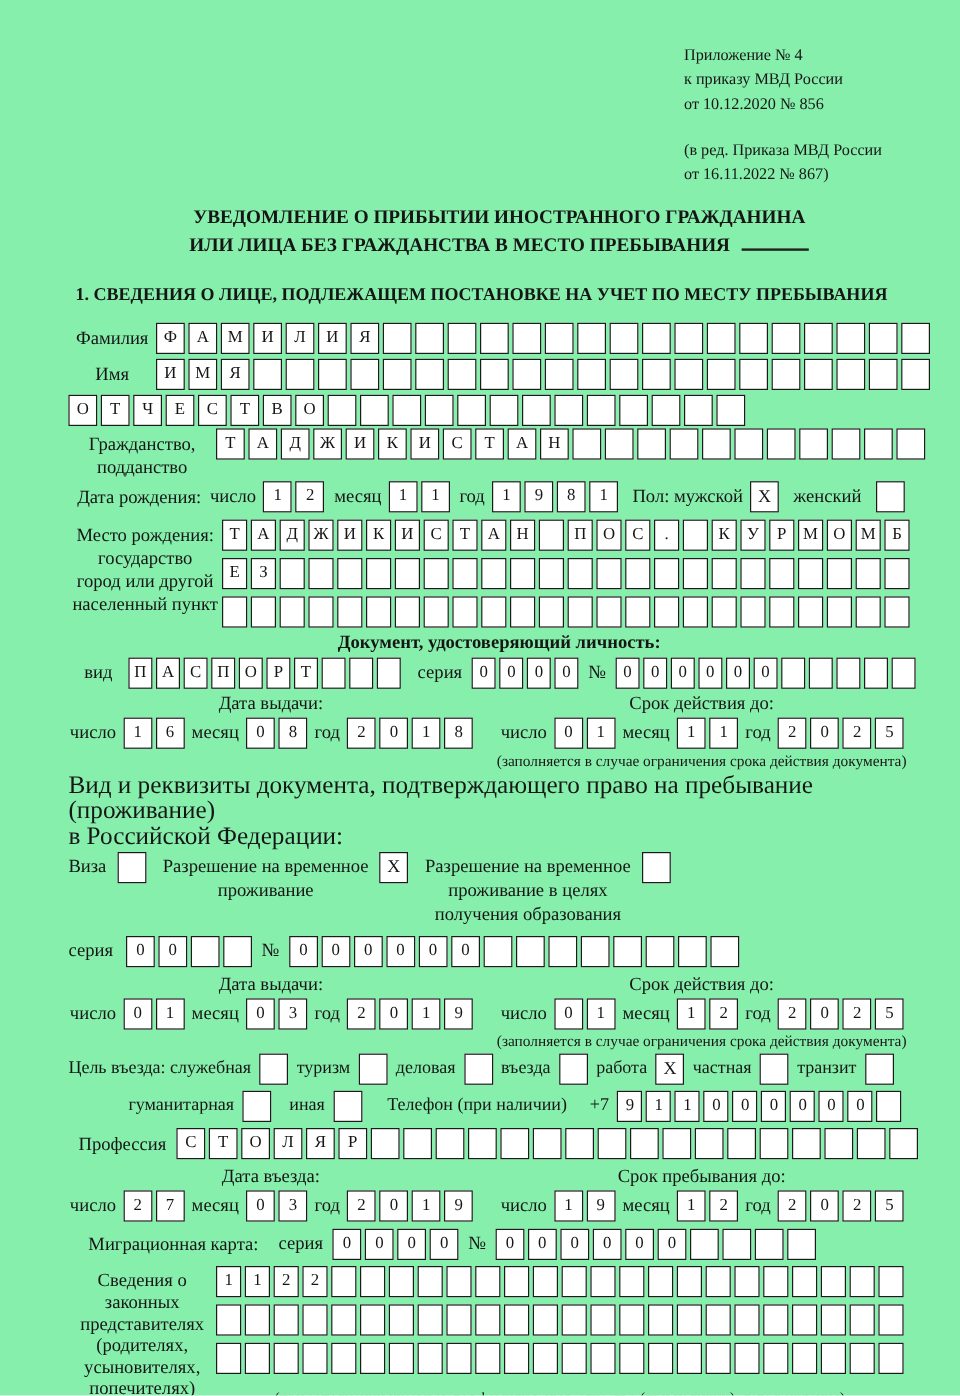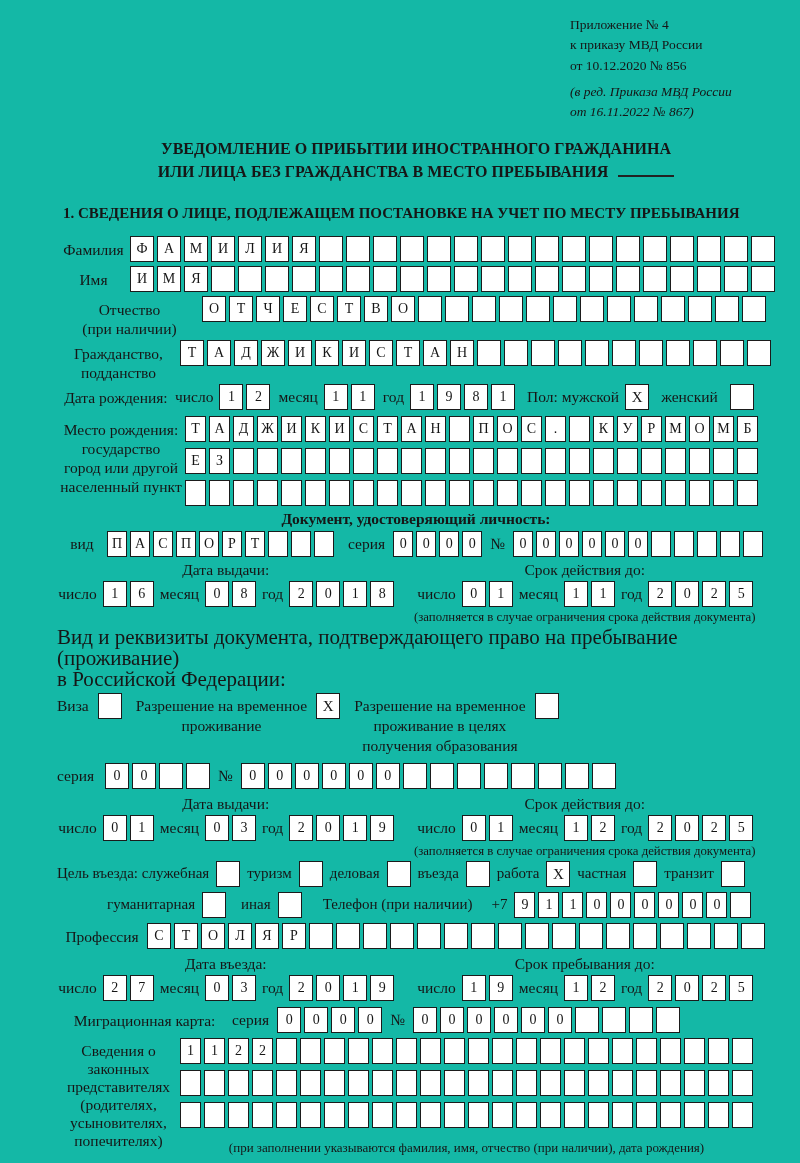--- a/index.html
+++ b/index.html
@@ -1,23 +1,23 @@
 <!DOCTYPE html>
 <html><head>
 <meta charset="utf-8">
 <style>
   html,body{margin:0;padding:0;background:#ffffff;}
   .page{
-    width:800px;height:1163px;background:#14b8a6;color:#161616;
+    width:800px;height:1163px;background:#86efac;color:#161616;
     font-family:"Liberation Serif","DejaVu Serif",serif;
-    box-sizing:border-box;padding:15px 25px 8px 57px;overflow:hidden;position:relative;
+    box-sizing:border-box;padding:36px 25px 8px 57px;overflow:hidden;position:relative;
   }
   
   .hdr{width:205px;margin-left:auto;font-size:13.5px;line-height:1.5;}
-  .hdr .grp2{margin-top:6px;font-style:italic;}
+  .hdr .grp2{margin-top:18px;}
   .forma{font-weight:bold;text-align:right;font-size:15px;margin-top:14px;padding-right:4px;letter-spacing:.5px;}
   
   .title{text-align:center;font-weight:bold;font-size:16px;line-height:1.4;margin-top:16px;}
   .blank-line{display:inline-block;width:56px;border-bottom:2px solid #222;height:13px;margin-left:10px;}
   .sec{font-weight:bold;font-size:15px;margin-top:22px;margin-left:6px;}
   
   .form{margin-top:14px;font-size:15.5px;}
   .row{display:flex;align-items:flex-start;margin-bottom:4px;}
   .lbl{flex:0 0 auto;padding-top:4px;line-height:19px;text-align:center;}
   .lbl div{line-height:19px;}
@@ -149,24 +149,20 @@
           <span class="cell"></span>
           <span class="cell"></span>
           <span class="cell"></span>
           <span class="cell"></span>
           <span class="cell"></span>
           <span class="cell"></span>
         </span>
     </div>
 
     <div class="row" style="margin-bottom:2px;">
-      <span class="lbl lbl-patronymic">
-        <div>Отчество</div>
-        <div>(при наличии)</div>
-      </span>
       <span class="cells">
           <span class="cell">О</span>
           <span class="cell">Т</span>
           <span class="cell">Ч</span>
           <span class="cell">Е</span>
           <span class="cell">С</span>
           <span class="cell">Т</span>
           <span class="cell">В</span>
           <span class="cell">О</span>
           <span class="cell"></span>

